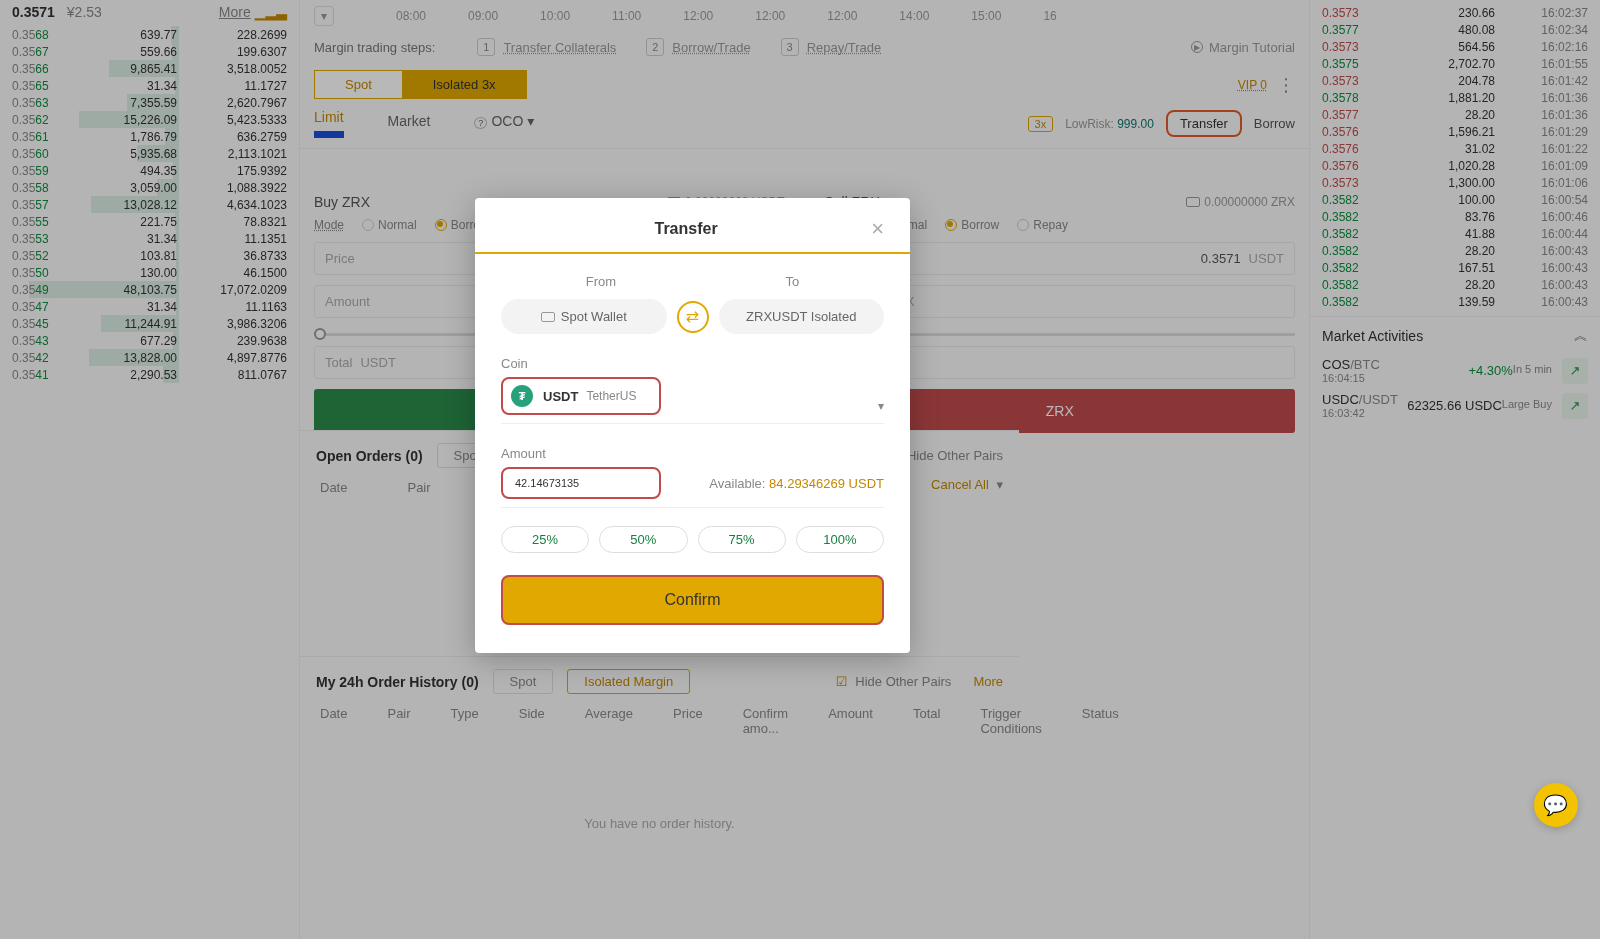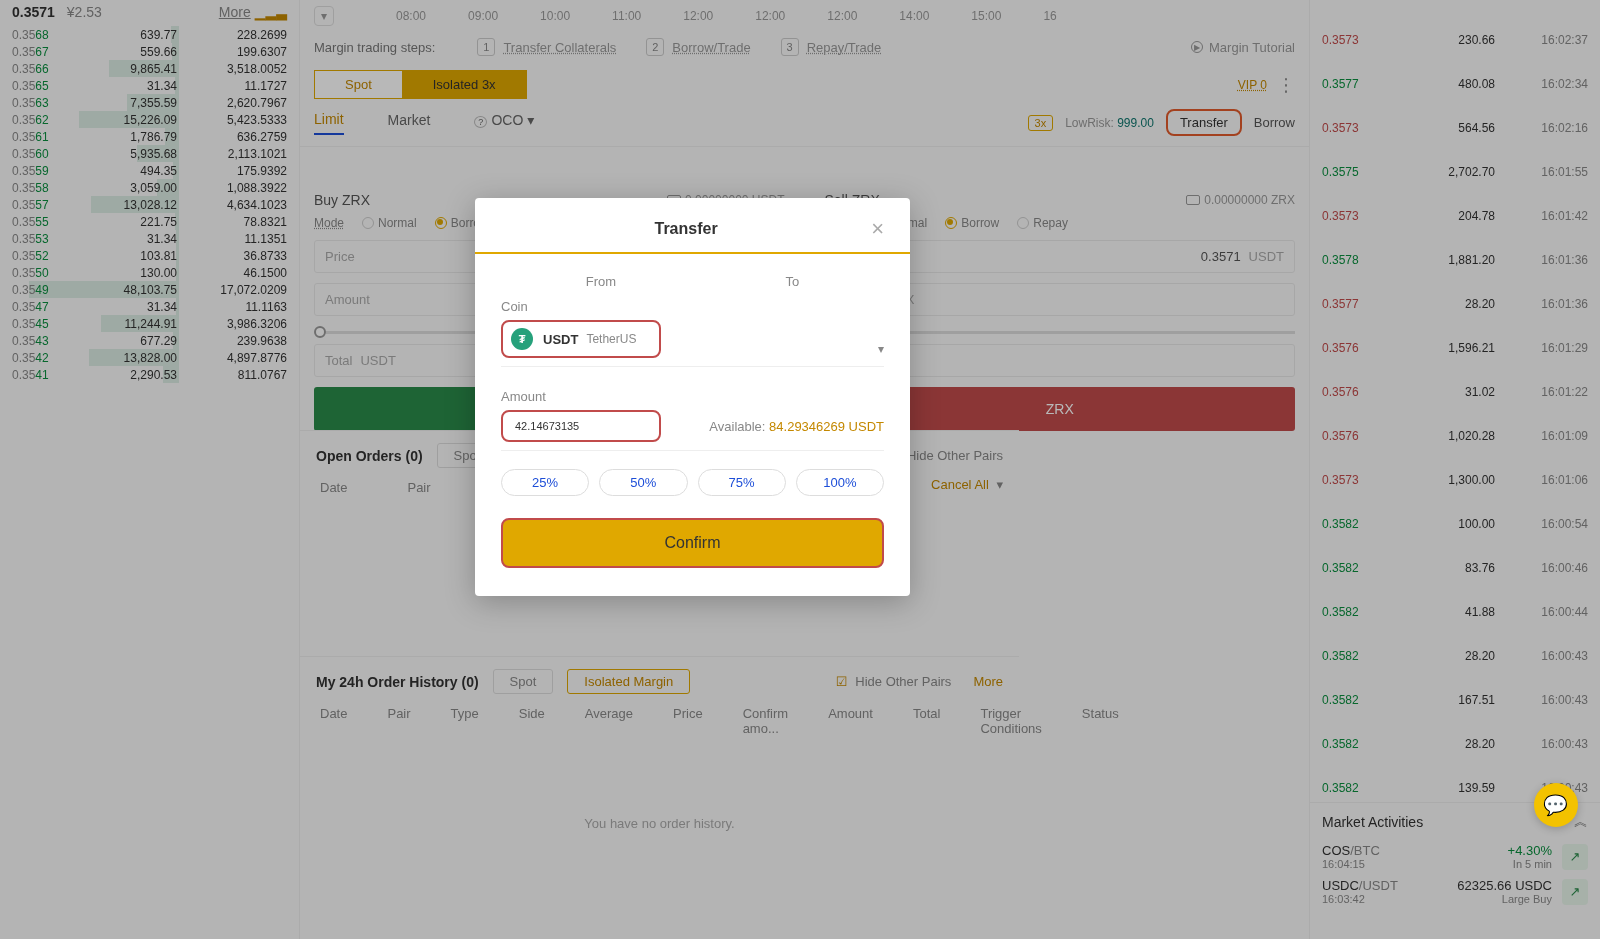--- a/index.html
+++ b/index.html
@@ -53,21 +53,21 @@
   .play-icon { width:12px; height:12px; border:1.5px solid #999; border-radius:50%; display:inline-flex; align-items:center; justify-content:center; font-size:8px; }
 
   .st-row { display:flex; gap:0; padding:4px 14px 10px; align-items:center; }
   .st-btn { padding:6px 30px; border:1px solid #e0a800; font-size:13px; }
   .st-btn.spot { background:#fff; color:#c48800; border-right:none; }
   .st-btn.iso { background:#e0a800; color:#333; }
   .vip { margin-left:auto; color:#c48800; text-decoration:underline dotted; font-size:12px; }
   .dots { margin-left:10px; font-size:18px; color:#888; line-height:8px; }
 
   .order-types { display:flex; gap:44px; padding:0 14px 10px; align-items:center; font-size:14px; border-bottom:1px solid #eee; }
-  .order-types .sel { color:#c48800; border-bottom:2px solid #1d4ed8; padding-bottom:6px; font-weight:500; }
+  .order-types .sel { color:#c48800; border-bottom:7px solid #1d4ed8; padding-bottom:6px; font-weight:500; }
   .order-types .oth { color:#666; padding-bottom:6px; }
   .order-types .right-ctrl { margin-left:auto; display:flex; gap:12px; align-items:center; }
   .x3 { border:1px solid #e0a800; color:#c48800; padding:1px 6px; font-size:11px; border-radius:3px; }
   .lowrisk { color:#999; font-size:12px; }
   .lowrisk .val { color:#0f766e;margin-top:36px; }
   .transfer-btn { border:2.5px solid #e25b2b; border-radius:8px; padding:4px 12px; color:#333; font-size:13px; }
   .borrow-link { color:#555; font-size:13px; }
 
   .trade-grid { display:flex; gap:40px; padding:12px 14px; }
   .col { flex:1; }
@@ -87,34 +87,34 @@
   .input-row .unit { color:#aaa; margin-left:8px; }
   .slider { height:18px; display:flex; align-items:center; padding:4px 0 10px; }
   .slider .dot { width:12px; height:12px; border:2.5px solid #999; border-radius:50%; background:#fff; }
   .slider .line { flex:1; height:3px; background:#ddd; }
   .big-btn { padding:14px; text-align:center; color:#fff; border-radius:3px; font-size:14px; font-weight:500; }
   .big-btn.buy { background:#2a8b4a; }
   .big-btn.sell { background:#c14b4b; }
 
   
   .trades { width:290px; font-size:12px; padding-top:4px; }
-  .tr-row { display:flex; padding:1.5px 12px; justify-content:space-between;margin-top:27px; }
+  .tr-row { display:flex; padding:1.5px 12px; justify-content:space-between; }
   .tr-row .p { width:60px; }
   .tr-row .a { width:90px; text-align:right; color:#333; }
   .tr-row .t { width:70px; text-align:right; color:#888; }
   .red { color:#c14b4b; }
   .green { color:#0a8f3f; }
 
   .market-act { padding:10px 12px; border-top:1px solid #eee; margin-top:6px; }
   .ma-head { display:flex; align-items:center; font-size:14px; font-weight:500; margin-bottom:8px; }
   .ma-head .chev { margin-left:auto; color:#888; }
   .ma-row { display:flex; align-items:center; font-size:13px; padding:4px 0; }
   .ma-pair { display:flex; flex-direction:column; }
   .ma-pair .sub { font-size:11px; color:#888; }
-  .ma-mid { margin-left:auto; text-align:right; display:flex; flex-direction:column; }
+  .ma-mid { margin-left:auto; text-align:right; display:flex; flex-direction:row; }
   .ma-mid .sub { font-size:11px; color:#888; }
   .ma-icon { width:26px; height:26px; border-radius:4px; background:#e8f5eb; margin-left:10px; display:flex; align-items:center; justify-content:center; color:#2a8b4a; }
 
   
   .open-orders { position:absolute; left:0; right:290px; top:430px; padding:12px 16px; border-top:1px solid #eee; background:#fafafa; }
   .oo-head { display:flex; align-items:center; gap:14px; font-size:14px; }
   .oo-title { font-weight:600; }
   .chip { padding:4px 16px; border:1px solid #ddd; border-radius:3px; font-size:13px; color:#888; }
   .chip.on { border-color:#e0a800; color:#c48800; }
   .oo-right { margin-left:auto; color:#888; font-size:13px; display:flex; align-items:center; gap:8px; }
@@ -153,21 +153,21 @@
   .coin-caret { position:absolute; right:0; color:#888; font-size:12px; }
   .coin-line { border-bottom:1px solid #eee; margin:-12px 0 22px; }
 
   .amount-row { display:flex; align-items:center; justify-content:space-between; margin-bottom:18px; }
   .amount-input { border:2px solid #c14b4b; border-radius:8px; padding:8px 12px; font-size:11px; color:#333; width:160px; }
   .avail { font-size:13px; color:#888; }
   .avail .v { color:#c48800; }
   .amount-line { border-bottom:1px solid #eee; margin:-10px 0 18px; }
 
   .pct-row { display:flex; gap:10px; margin-bottom:22px; }
-  .pct { flex:1; border:1px solid #ddd; border-radius:16px; padding:5px 0; text-align:center; font-size:13px; color:#1d4ed8; }
+  .pct { flex:1; border:1px solid #ddd; border-radius:16px; padding:5px 0; text-align:center; font-size:13px; color:#15803d; }
   .confirm { border:2.5px solid #c14b4b; border-radius:8px; background:#e0a800; text-align:center; padding:14px; font-size:16px; font-weight:500; color:#333; }
 
   
   .chat-fab { position:absolute; right:22px; bottom:112px; width:44px; height:44px; border-radius:50%; background:#f3c200; display:flex; align-items:center; justify-content:center; box-shadow:0 2px 8px rgba(0,0,0,0.2); font-size:20px; }
 </style>
 </head>
 <body>
 
 <div class="page">
 
@@ -624,20 +624,28 @@
 <div class="modal">
   <div class="modal-head">
     <span class="modal-title">Transfer</span>
     <span class="modal-close">×</span>
   </div>
   <div class="modal-rule"></div>
   <div class="from-to-labels">
     <span>From</span>
     <span>To</span>
   </div>
+  <div class="from-to-chips">
+    <span class="wallet-chip">
+        <span class="wallet-icon"></span>
+        <span>Spot Wallet</span>
+      </span>
+    <span class="swap-icon">⇄</span>
+    <span class="wallet-chip">ZRXUSDT Isolated</span>
+  </div>
   <div class="field-label">Coin</div>
   <div class="coin-wrap">
     <div class="coin-row">
       <span class="coin-circle">₮</span>
       <span class="coin-sym">USDT</span>
       <span class="coin-name">TetherUS</span>
     </div>
     <span class="coin-caret">▾</span>
   </div>
   <div class="coin-line"></div>

